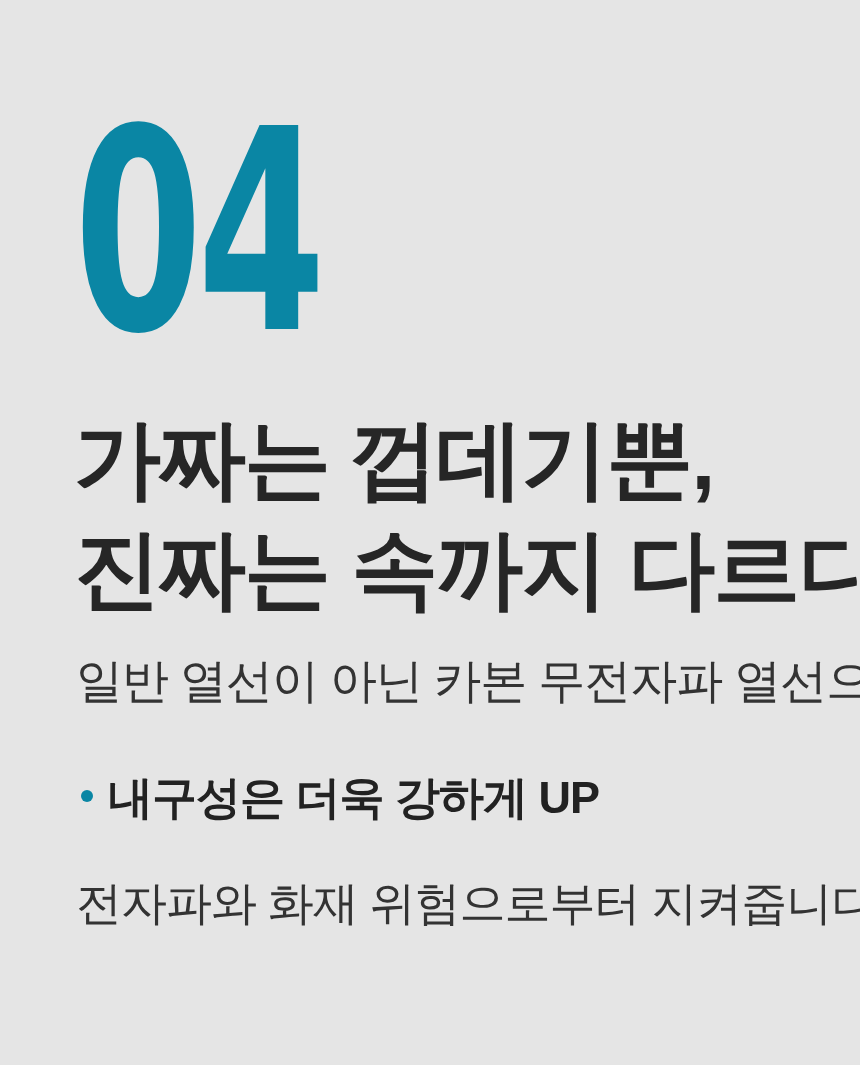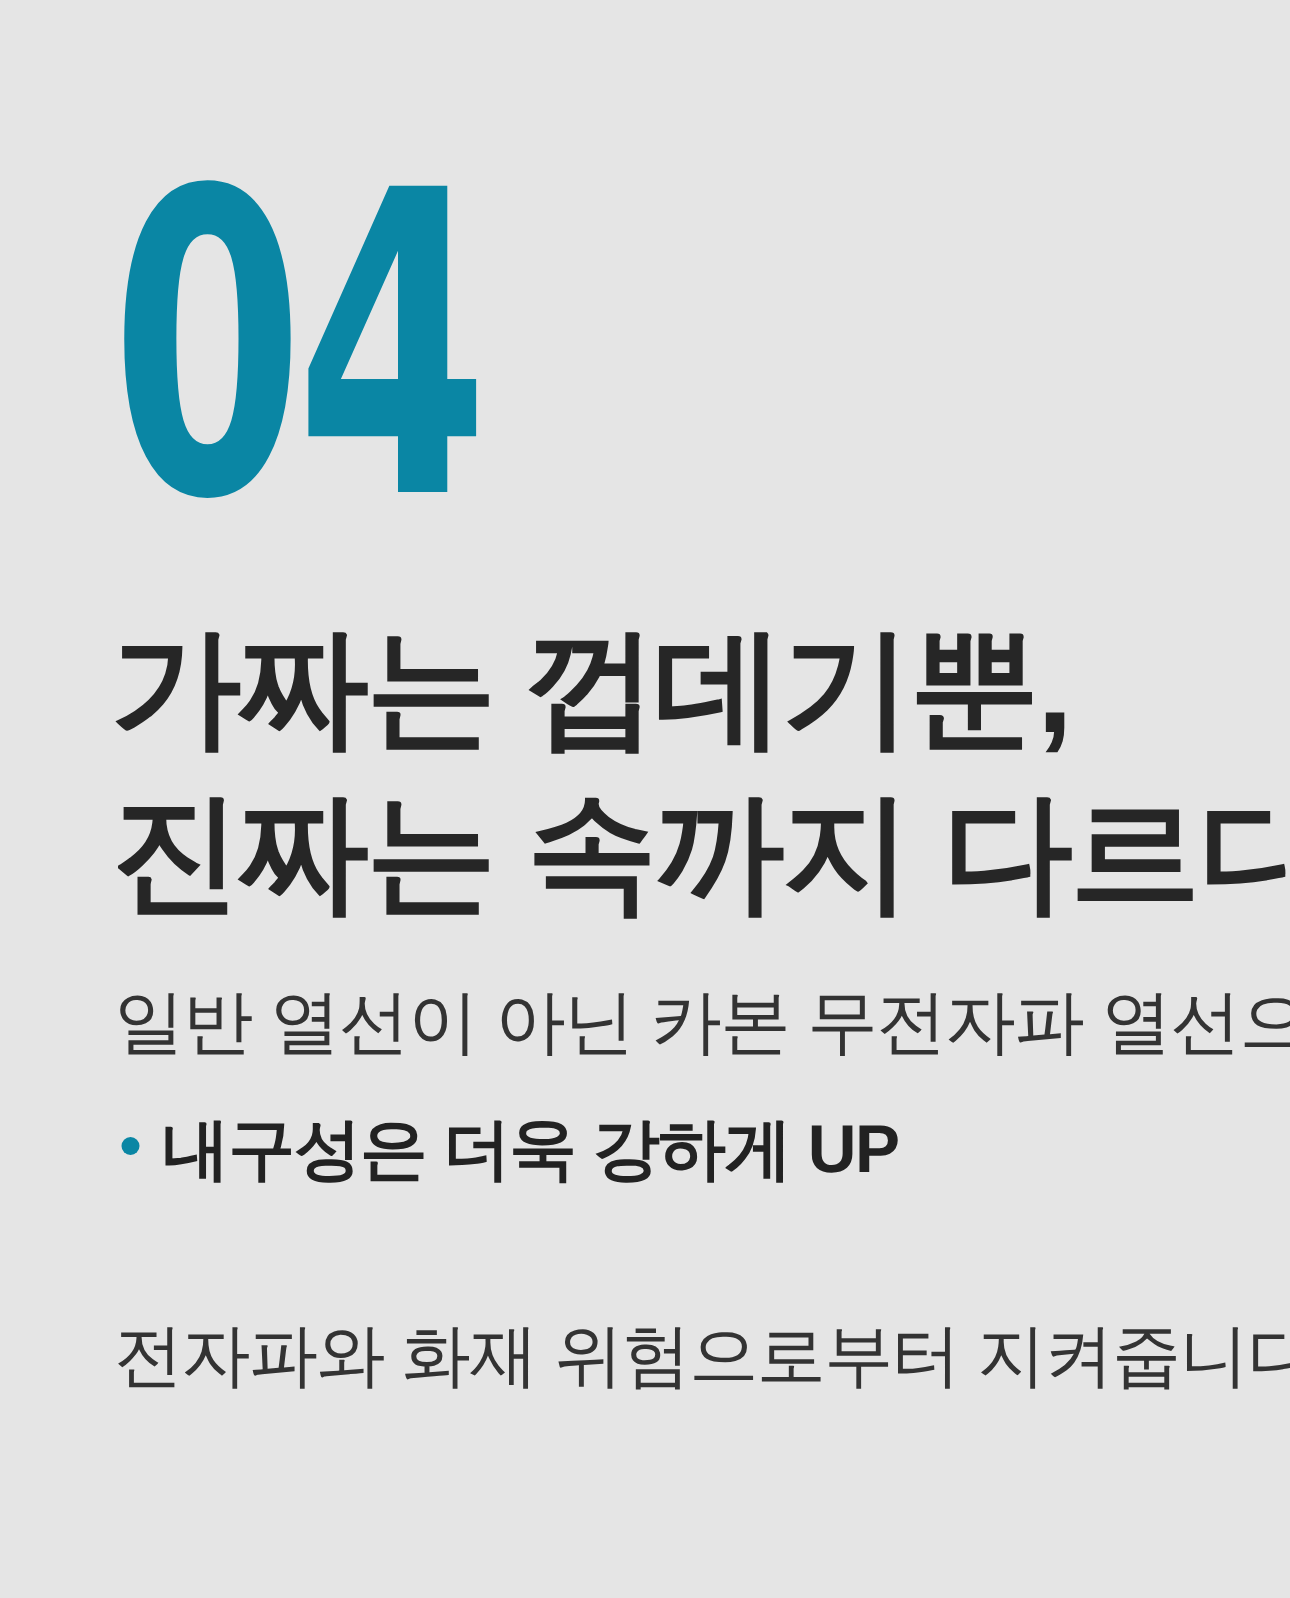--- a/index.html
+++ b/index.html
@@ -63,20 +63,21 @@
   }
   .bullet-list li {
     display: flex;
     align-items: flex-start;
     font-weight: 800;
     font-size: 45px;
     line-height: 57px;
     letter-spacing: -1px;
     color: #222222;
     white-space: nowrap;
+    margin-top: 32px;
   }
   .bullet-dot {
     flex: 0 0 auto;
     width: 12px;
     height: 12px;
     margin: 21px 15px 0 5px;
     border-radius: 50%;
     background: var(--accent, #0a86a4);
   }
   

